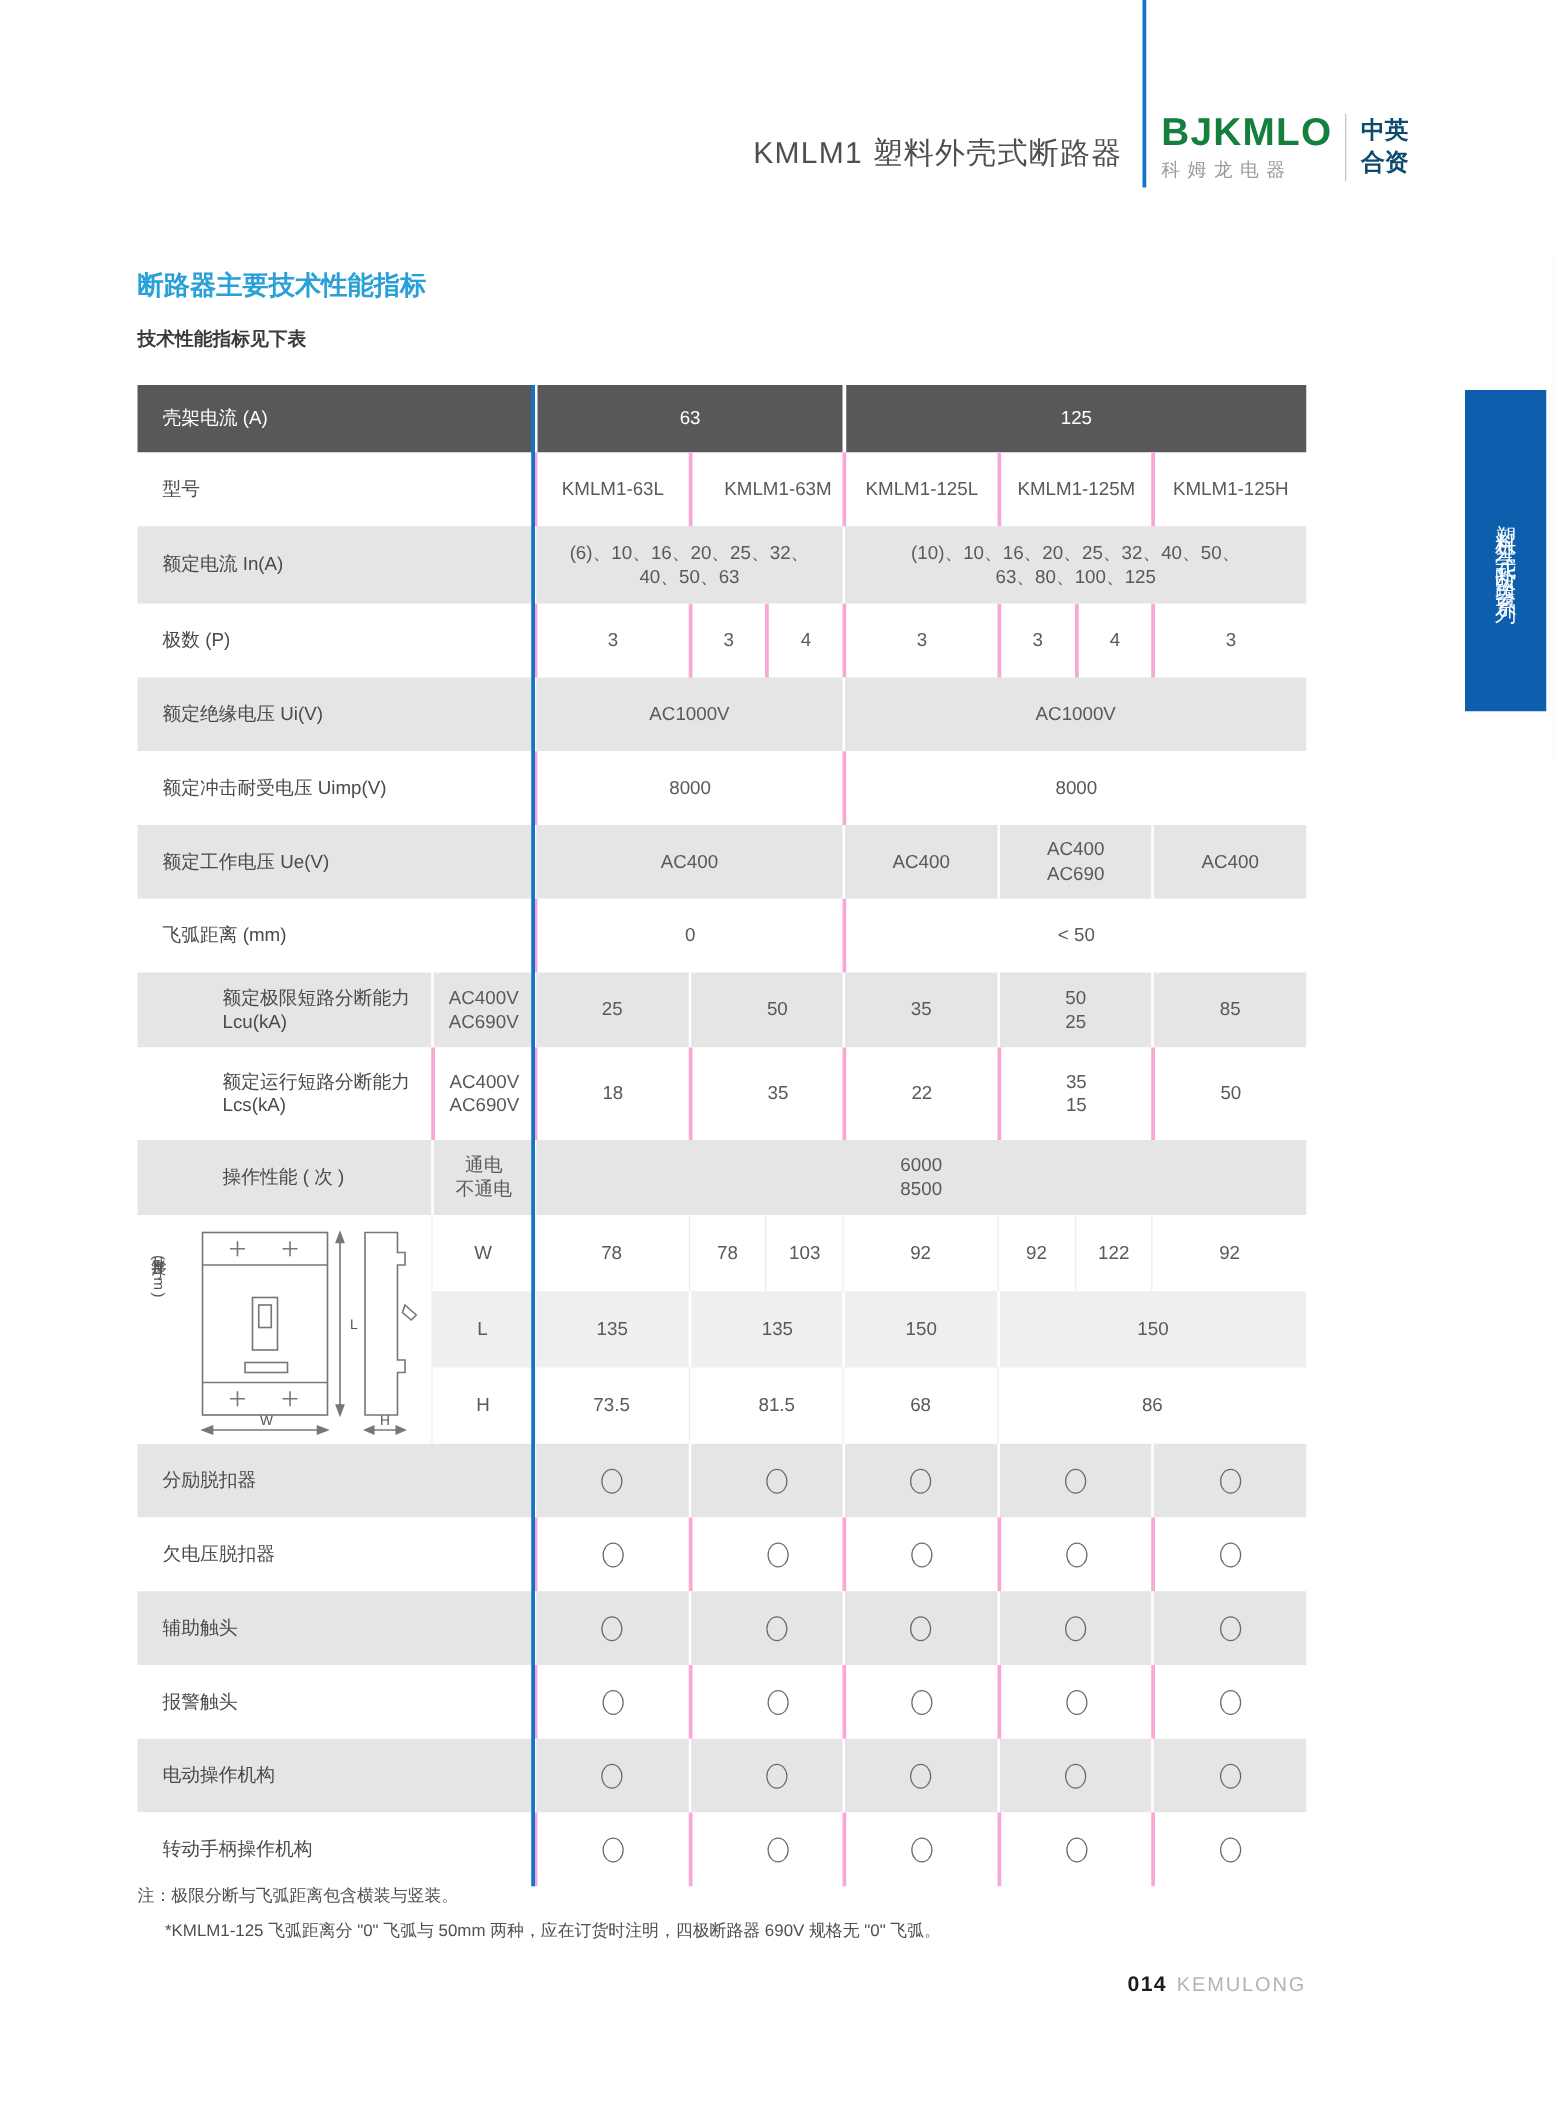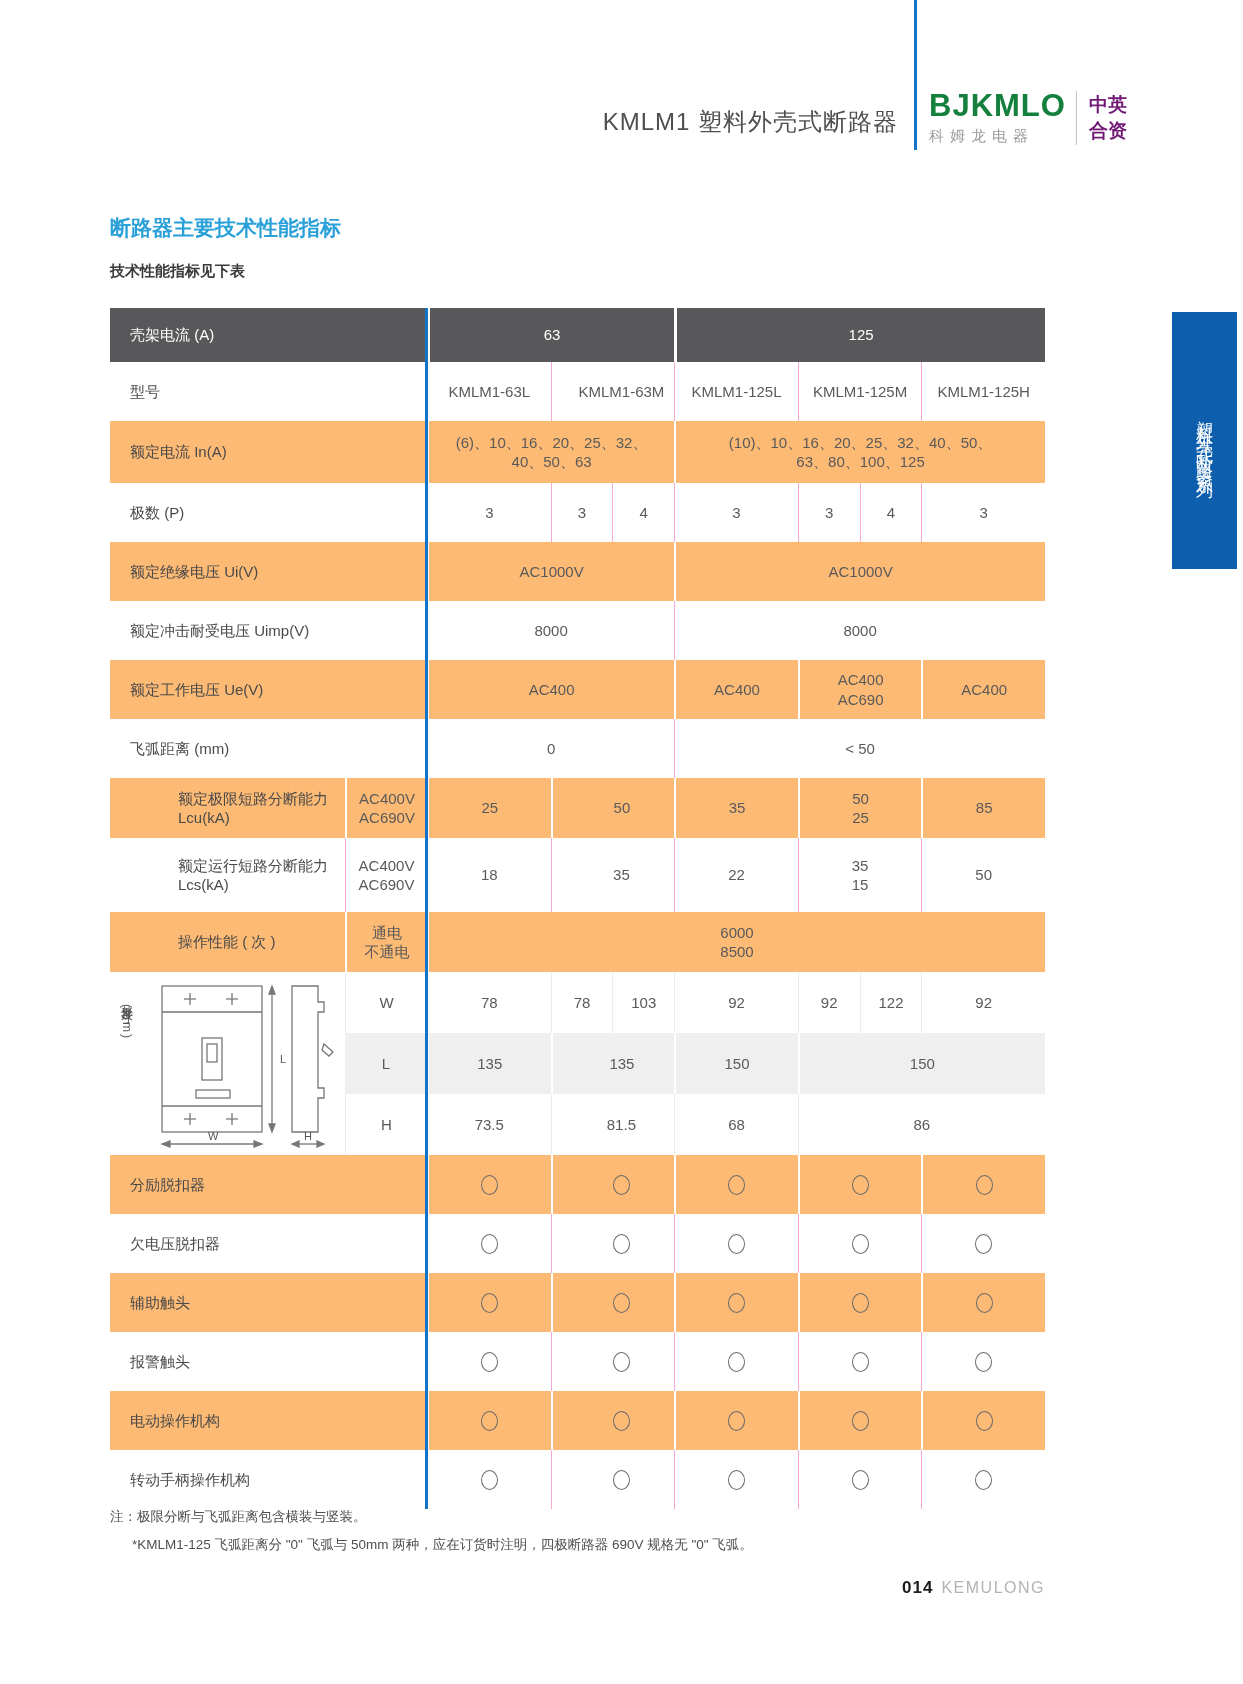--- a/index.html
+++ b/index.html
@@ -10,49 +10,49 @@
   }
   
   .top-line{position:absolute;left:914px;top:0;width:3px;height:150px;background:#1373c9;}
   .doc-title{position:absolute;left:0;top:106px;width:898px;text-align:right;
     font-size:24px;letter-spacing:1px;color:#4f4f4f;}
   .logo-wrap{position:absolute;left:929px;top:90px;display:flex;align-items:stretch;}
   .logo-col{display:flex;flex-direction:column;}
   .logo-brand{font-size:31px;font-weight:800;color:#15803d;letter-spacing:1px;line-height:1;}
   .logo-sub{font-size:15px;color:#9b9b9b;letter-spacing:6px;margin-top:6px;white-space:nowrap;}
   .logo-div{width:1px;background:#c4c4c4;margin:1px 12px 1px 10px;}
-  .logo-tag{font-size:19px;font-weight:700;color:#701a75;line-height:1.35;white-space:pre-line;
+  .logo-tag{font-size:19px;font-weight:700;color:#0c4a6e;line-height:1.35;white-space:pre-line;
     display:flex;align-items:center;}
   
   .sec-title{position:absolute;left:110px;top:214px;font-size:21px;font-weight:600;color:#29a0d8;}
   .sec-sub{position:absolute;left:110px;top:262px;font-size:15px;font-weight:600;color:#3a3a3a;}
   
   .side-tab{position:absolute;left:1172px;top:312px;width:65px;height:257px;background:#0d5fae;
     display:flex;align-items:center;justify-content:center;}
   .side-tab span{writing-mode:vertical-rl;text-orientation:mixed;color:#fff;font-size:17px;
     letter-spacing:7px;line-height:1;}
   
   .spec-table{position:absolute;left:110px;top:308px;width:935px;}
   .t-line{position:absolute;left:315px;top:0;width:3px;height:100%;background:#1373c9;z-index:6;}
   .t-row{display:grid;grid-template-columns:235px 82px repeat(10,61.8px);height:59px;}
   .t-row.hd{height:54px;background:#58585b;color:#fff;}
-  .t-row.g{background:#fdba74;}
+  .t-row.g{background:#e5e5e5;}
   .t-row.wt{background:#ffffff;}
   .cell{display:flex;align-items:center;justify-content:center;text-align:center;
     font-size:15px;color:#5a5a5a;white-space:pre-line;line-height:1.3;}
   .hd .cell{color:#fff;}
   .lab{justify-content:flex-start;text-align:left;padding-left:20px;color:#4a4a4a;}
   .cA{grid-column:1/3;} .cA1{grid-column:1/2;margin-left:48px;} .cB{grid-column:2/3;}
   .d1{grid-column:3/5;} .d2{grid-column:5/7;padding-left:17px;} .d2a{grid-column:5/6;} .d2b{grid-column:6/7;}
   .d3{grid-column:7/9;} .d4{grid-column:9/11;} .d4a{grid-column:9/10;} .d4b{grid-column:10/11;}
   .d5{grid-column:11/13;} .g63{grid-column:3/7;} .g125{grid-column:7/13;}
   .dall{grid-column:3/13;} .d45{grid-column:9/13;}
   .t-row.hd > div:not(:first-child){border-left:3px solid #fff;}
   .t-row.g  > div:not(:first-child){border-left:2px solid #fff;}
-  .t-row.wt > div:not(:first-child){border-left:1px solid #f9a8d4;}
+  .t-row.wt > div:not(:first-child){border-left:3px solid #f9a8d4;}
   
   .t-row.dims{height:183px;grid-template-rows:61px 61px 61px;background:#fff;}
   .r1{grid-row:1;} .r2{grid-row:2;} .r3{grid-row:3;}
   .bgg{background:#efefef;} .sg{border-left:2px solid #fff;} .sw{border-left:1px solid #ededed;}
   .draw{grid-column:1/2;grid-row:1/4;position:relative;background:#fff;}
   .dims-vlabel{position:absolute;left:8px;top:24px;writing-mode:vertical-rl;text-orientation:mixed;
     font-size:12px;color:#555;letter-spacing:2px;}
   .circ{display:inline-block;width:15px;height:18px;border:1px solid #6a6a6a;border-radius:50%;}
   
   .notes{position:absolute;left:110px;top:1503px;font-size:13.5px;color:#4f4f4f;line-height:2.1;}

